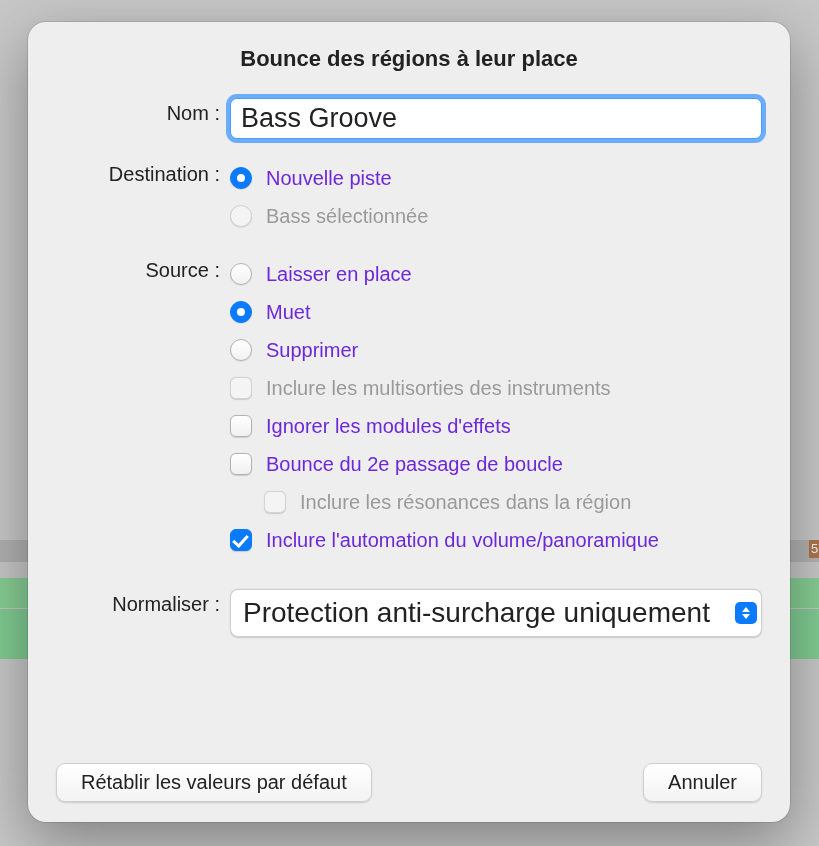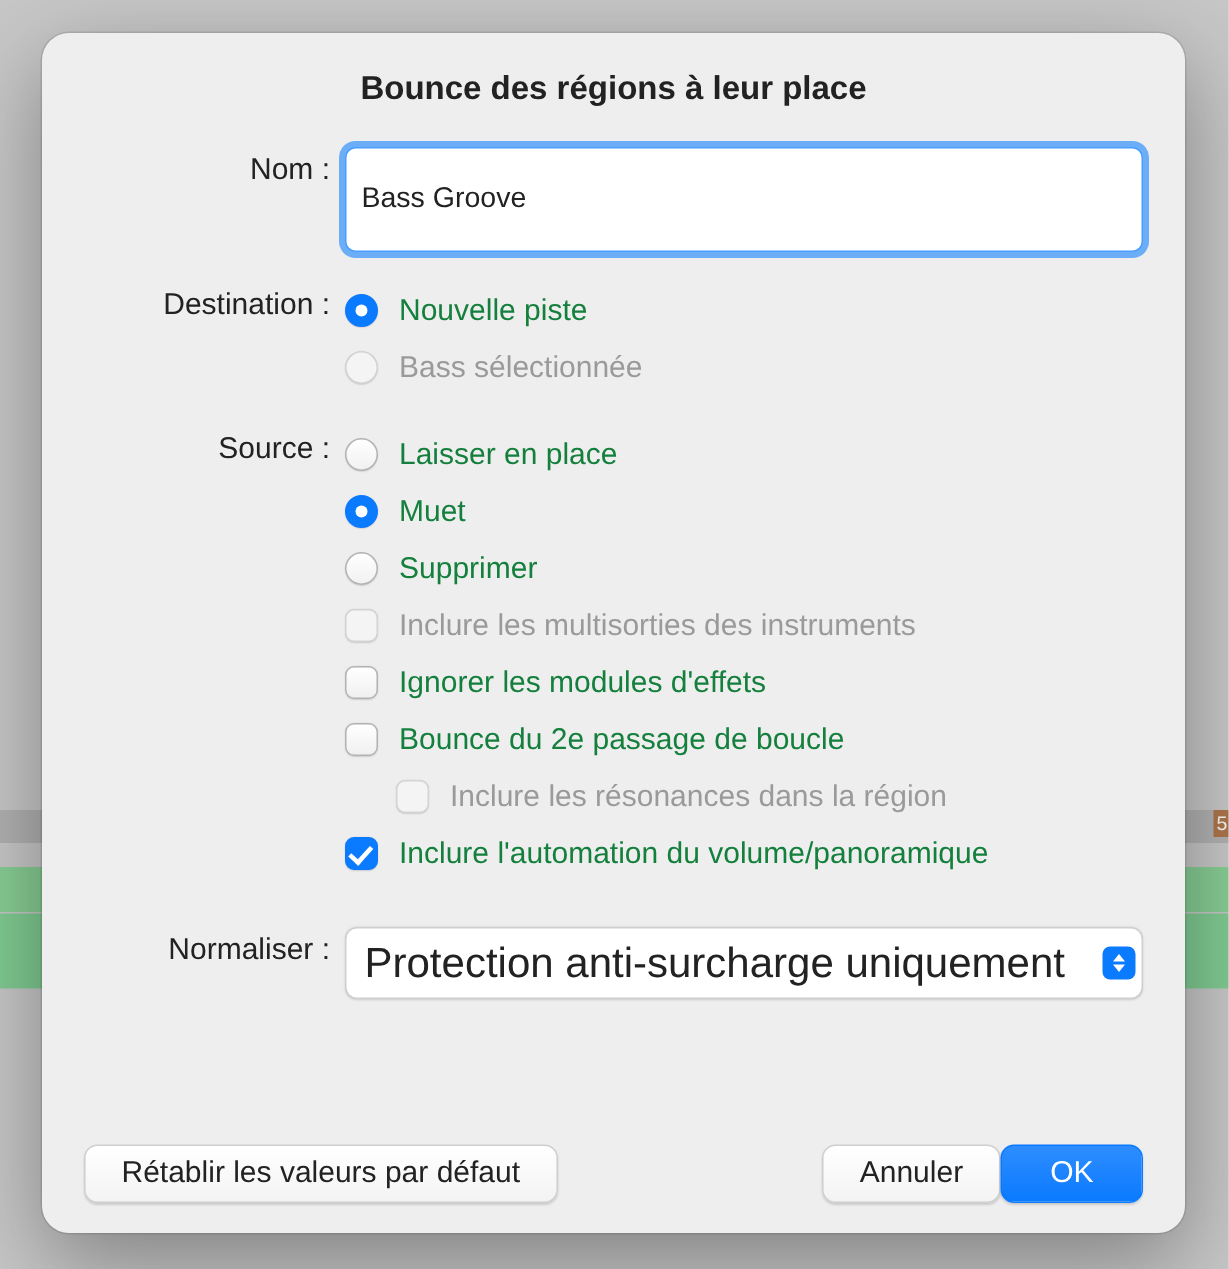--- a/index.html
+++ b/index.html
@@ -54,37 +54,37 @@
     width: 174px;
     text-align: right;
     padding-right: 10px;
     color: #222;
     padding-top: 4px;
     font-size: 20px;
   }
   .ctrl-col { flex:1; }
   .text-input {
     width: 100%;
-    font-size: 19px;
-    padding: 23px 10px;
+    font-size: 27px;
+    padding: 4px 10px;
     border: 1px solid #c9c9c9;
     border-radius: 7px;
     outline: none;
     background:#fff;
     color:#222;
     box-shadow: 0 0 0 4px rgba(0,122,255,0.55);
     border-color: #4a9eff;
   }
   .radio-line, .check-line {
     display: flex;
     align-items: center;
     height: 38px;
     gap: 14px;
     font-size: 20px;
-    color: #15803d;
+    color: #6d28d9;
   }
   .disabled-text { color: #9a9a9a; }
   .radio {
     width: 22px; height: 22px;
     border-radius: 50%;
     border: 1.5px solid #b3b3b3;
     background: linear-gradient(#ffffff,#f1f1f1);
     position: relative;
     flex: none;
     box-shadow: 0 0.5px 1px rgba(0,0,0,0.15);
@@ -281,15 +281,14 @@
         </div>
       </div>
     </div>
 
   </div>
 
   <div class="footer">
     <button class="btn">Rétablir les valeurs par défaut</button>
     <span class="spacer"></span>
     <button class="btn">Annuler</button>
-    <button class="btn primary">OK</button>
   </div>
 </div>
 
 </body></html>

